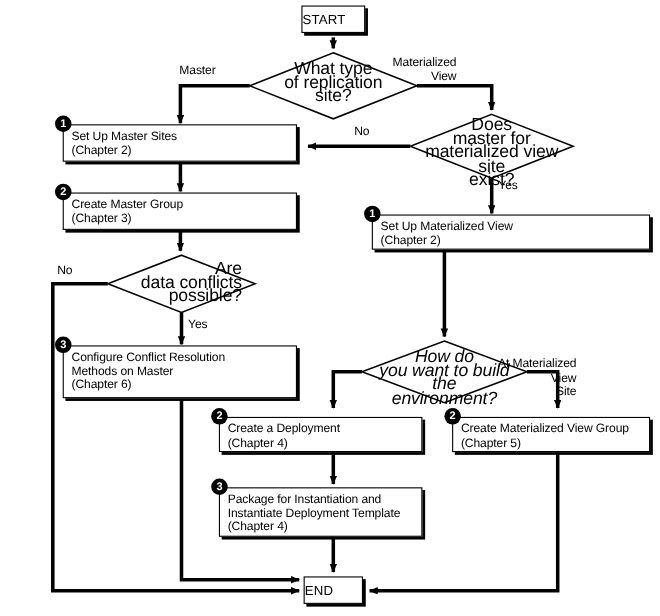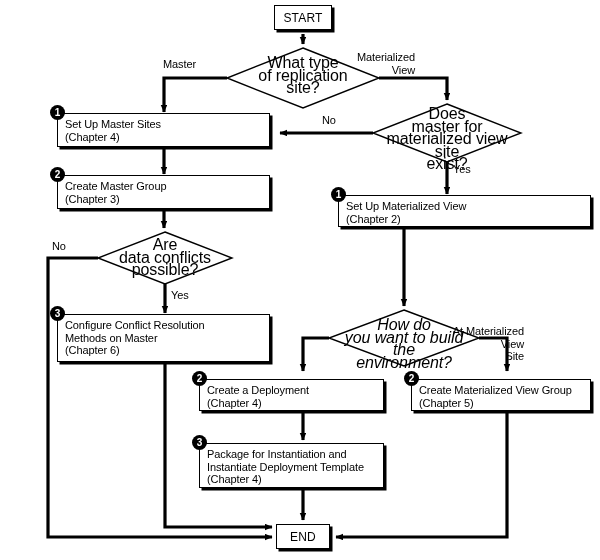--- a/index.html
+++ b/index.html
@@ -30,21 +30,21 @@
     box-shadow: 2.5px 2.5px 0 0 #000000;
   }
   .node-terminator {
     position: absolute;
     box-sizing: border-box;
     border: 1.3px solid #000000;
     background: #ffffff;
     box-shadow: 2.5px 2.5px 0 0 #000000;
     display: flex;
     align-items: center;
-    justify-content: center;
+    justify-content: flex-start;
     font-size: 12px;
     color: #000000;
     letter-spacing: 0.2px;
   }
   .box-text {
     position: absolute;
     left: 7px;
     top: 4px;
     font-size: 11px;
     line-height: 12.5px;
@@ -159,32 +159,32 @@
 
   <div class="diamond-label" style="left:249px; top:57px; width:108px;">What type
 of replication
 site?</div>
 
   <div class="diamond-label" style="left:381px; top:108px; width:132px;">Does
 master for
 materialized view site
 exist?</div>
 
-  <div class="diamond-label" style="left:110px; top:239px; width:110px;">Are
+  <div class="diamond-label" style="left:110px; top:239px; width:110px;text-align:right;">Are
 data conflicts
 possible?</div>
 
   <div class="diamond-label" style="left:332px; top:319px; width:144px;font-style:italic;">How do
 you want to build the
 environment?</div>
 
   <div class="node-box" style="left:57px; top:113px; width:213px; height:34px;">
     <div class="step-badge">1</div>
     <div class="box-text">Set Up Master Sites
-(Chapter 4)</div>
+(Chapter 2)</div>
   </div>
 
   <div class="node-box" style="left:57px; top:175px; width:213px; height:34px;">
     <div class="step-badge">2</div>
     <div class="box-text">Create Master Group
 (Chapter 3)</div>
   </div>
 
   <div class="node-box" style="left:338px; top:195px; width:253px; height:32px;">
     <div class="step-badge">1</div>

